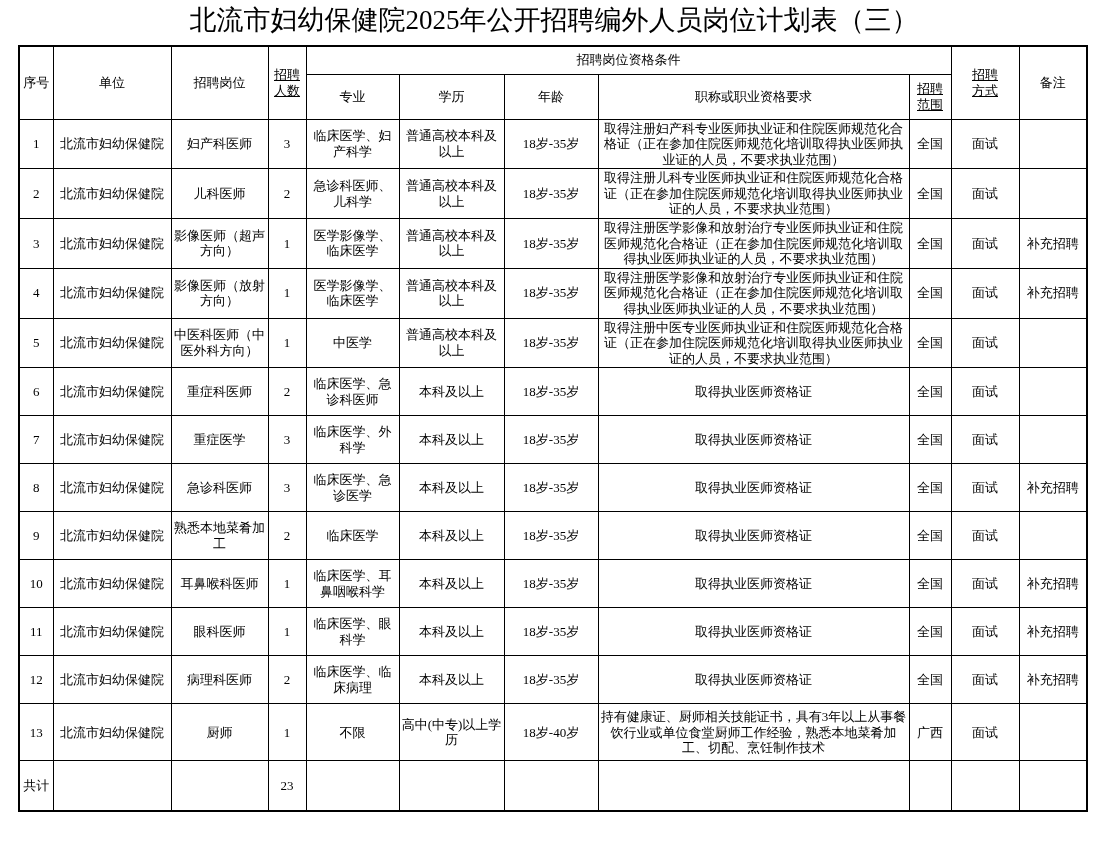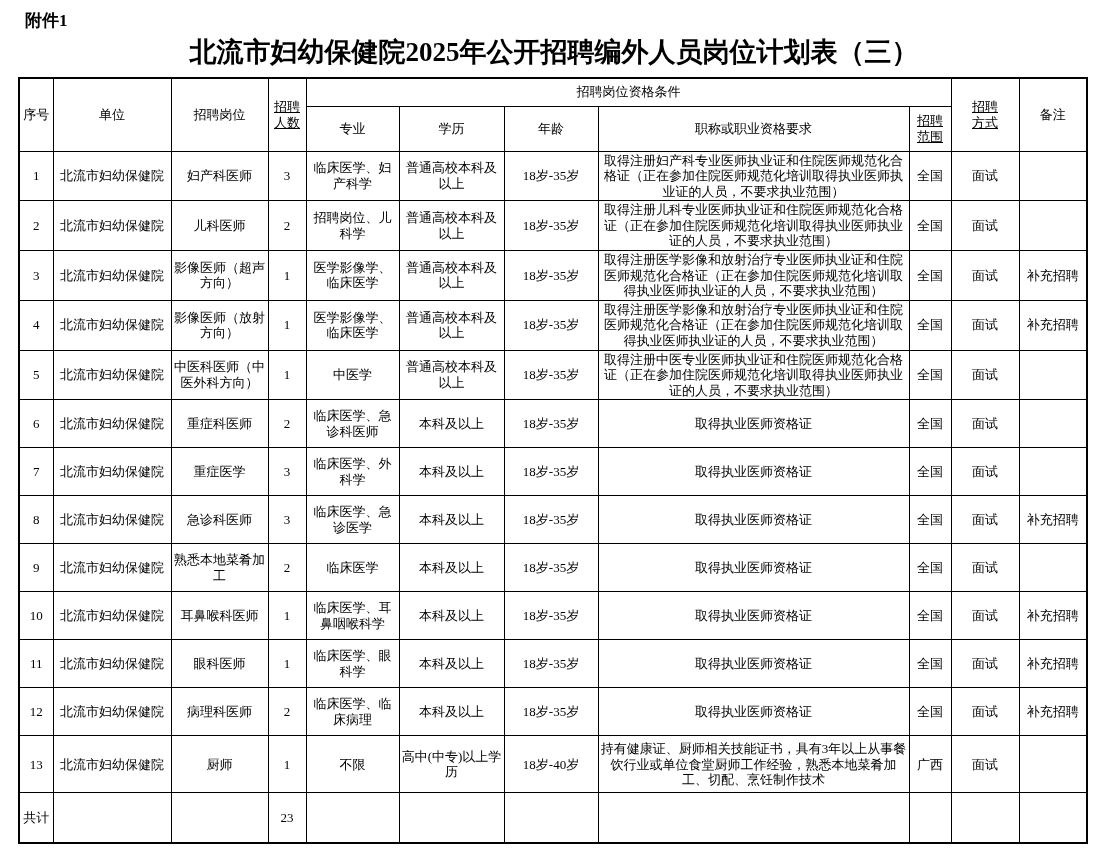--- a/index.html
+++ b/index.html
@@ -20,21 +20,21 @@
     padding-top: 10px;
     margin-left: 25px;
     font-size: 17px;
     font-weight: bold;
     line-height: 22px;
   }
   .title {
     margin: 3px 0 8px 0;
     text-align: center;
     font-size: 27px;
-    font-weight: bold;
+    font-weight: normal;
     line-height: 34px;
     padding-left: 9px;
   }
   table.plan-table {
     margin-left: 18px;
     width: 1068px;
     border-collapse: collapse;
     table-layout: fixed;
     border: 2px solid #000;
   }
@@ -70,21 +70,20 @@
   .c-age   { width: 94px; }
   .c-qual  { width: 311px; }
   .c-scope { width: 42px; }
   .c-meth  { width: 68px; }
   .c-rem   { width: 68px; }
 </style>
 </head>
 <body>
 
 <div class="page">
-  <div class="attachment">附件1</div>
   <div class="title">北流市妇幼保健院2025年公开招聘编外人员岗位计划表（三）</div>
 
   <table class="plan-table">
     <colgroup>
       <col class="c-no">
         <col class="c-unit">
         <col class="c-post">
         <col class="c-count">
       <col class="c-major">
         <col class="c-edu">
@@ -124,21 +123,21 @@
           <td>取得注册妇产科专业医师执业证和住院医师规范化合格证（正在参加住院医师规范化培训取得执业医师执业证的人员，不要求执业范围）</td>
           <td>全国</td>
           <td>面试</td>
           <td></td>
         </tr>
         <tr>
           <td>2</td>
           <td>北流市妇幼保健院</td>
           <td>儿科医师</td>
           <td>2</td>
-          <td>招聘岗位、儿科学</td>
+          <td>急诊科医师、儿科学</td>
           <td>普通高校本科及以上</td>
           <td>18岁-35岁</td>
           <td>取得注册儿科专业医师执业证和住院医师规范化合格证（正在参加住院医师规范化培训取得执业医师执业证的人员，不要求执业范围）</td>
           <td>全国</td>
           <td>面试</td>
           <td></td>
         </tr>
         <tr>
           <td>3</td>
           <td>北流市妇幼保健院</td>

